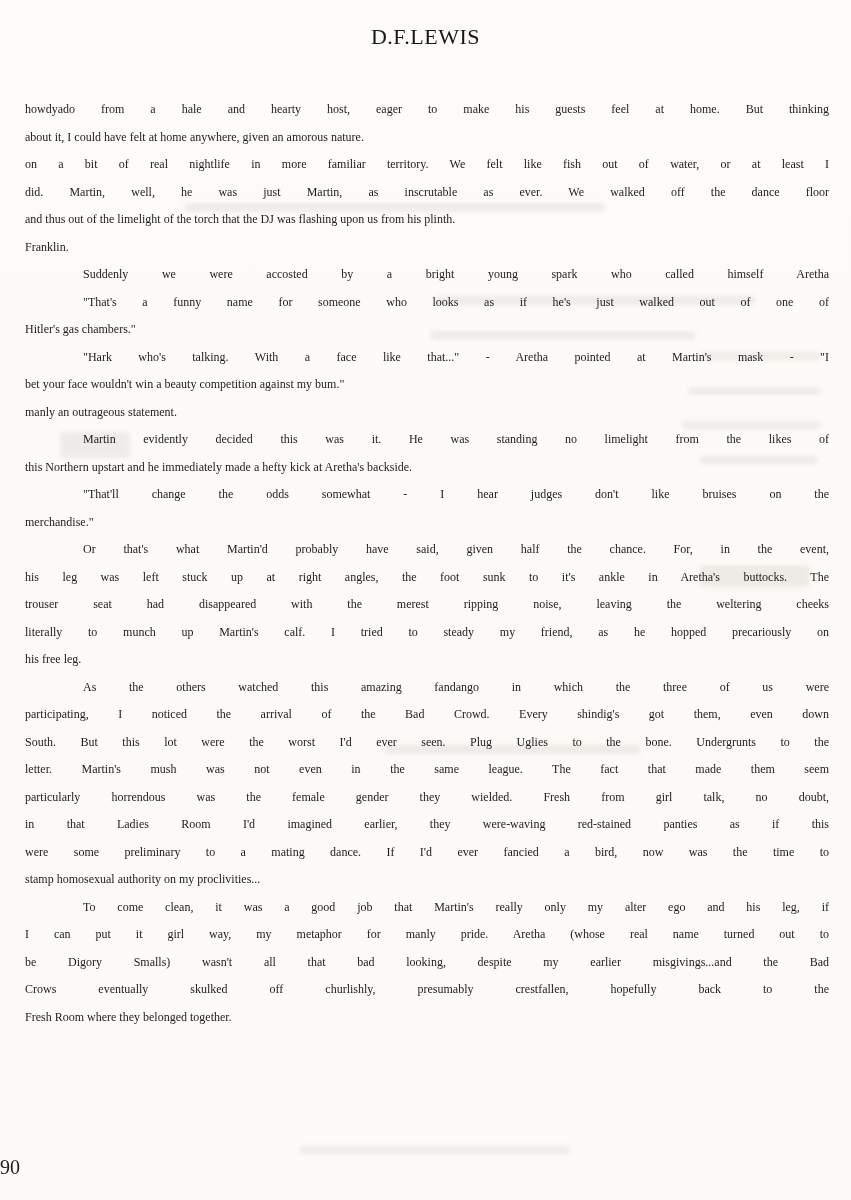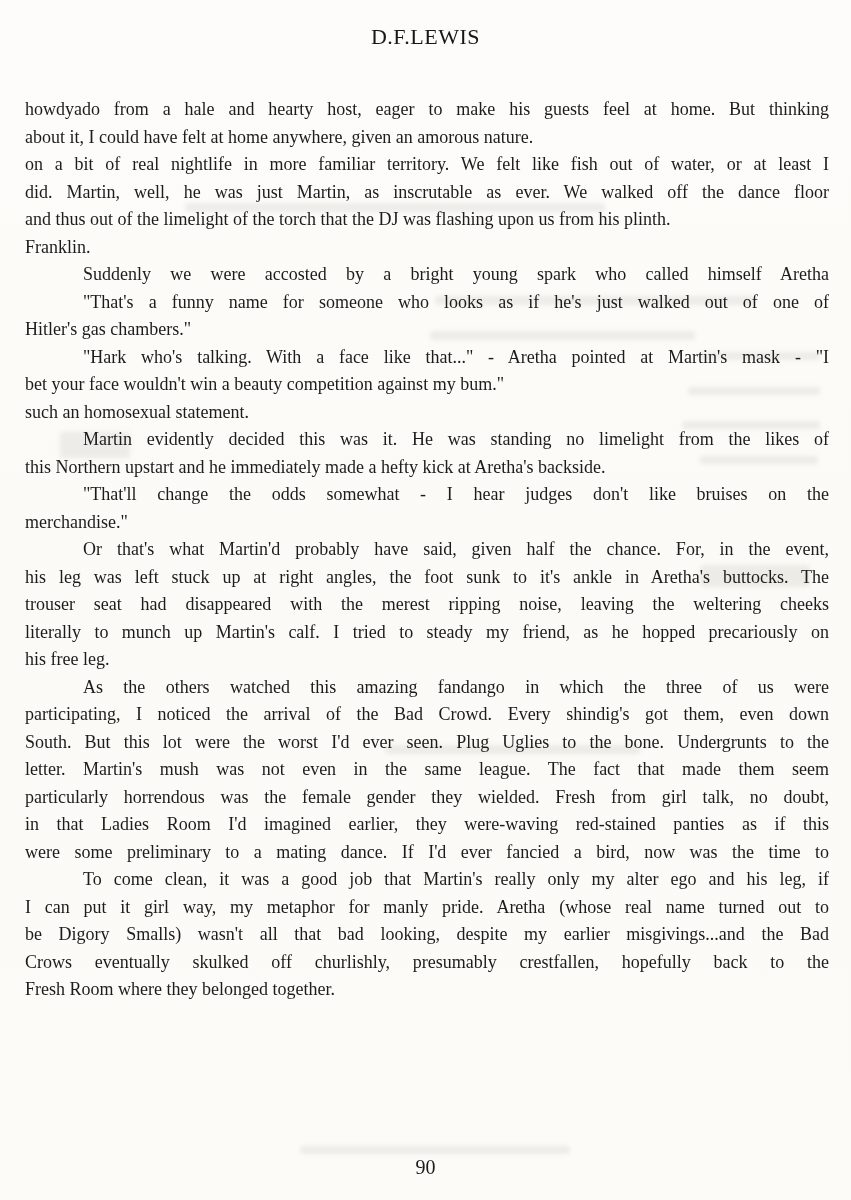--- a/index.html
+++ b/index.html
@@ -20,34 +20,34 @@
     top: 24px; left: 0; width: 100%;
     text-align: center;
     font-size: 22px;
     letter-spacing: 0.5px;
     color: #171717;
   }
   .story {
     position: absolute;
     left: 25px; top: 96px;
     width: 804px;
-    font-size: 18px;
+    font-size: 12px;
     line-height: 27.5px;
     color: #1c1c1c;
   }
   .line {
     text-align: justify;
     text-align-last: justify;
   }
   .line.last { text-align-last: left; }
   .line.indent { text-indent: 58px; }
   .page-number {
     position: absolute;
     top: 1156px; left: 0; width: 100%;
-    text-align: center;
+    text-align: left;
     font-size: 20px;
     color: #1c1c1c;
   }
   
   .smudge {
     position: absolute;
     background: rgba(168, 163, 150, 0.16);
     filter: blur(2.2px);
     border-radius: 3px;
     pointer-events: none;
@@ -77,37 +77,38 @@
       <div class="line last">about it, I could have felt at home anywhere, given an amorous nature.</div>
       <div class="line">on a bit of real nightlife in more familiar territory. We felt like fish out of water, or at least I</div>
       <div class="line">did. Martin, well, he was just Martin, as inscrutable as ever. We walked off the dance floor</div>
       <div class="line last">and thus out of the limelight of the torch that the DJ was flashing upon us from his plinth.</div>
       <div class="line last">Franklin.</div>
       <div class="line indent">Suddenly we were accosted by a bright young spark who called himself Aretha</div>
       <div class="line indent">"That's a funny name for someone who looks as if he's just walked out of one of</div>
       <div class="line last">Hitler's gas chambers."</div>
       <div class="line indent">"Hark who's talking. With a face like that..." - Aretha pointed at Martin's mask - "I</div>
       <div class="line last">bet your face wouldn't win a beauty competition against my bum."</div>
-      <div class="line last">such an homosexual statement.</div>
+      <div class="line last">manly an outrageous statement.</div>
       <div class="line indent">Martin evidently decided this was it. He was standing no limelight from the likes of</div>
       <div class="line last">this Northern upstart and he immediately made a hefty kick at Aretha's backside.</div>
       <div class="line indent">"That'll change the odds somewhat - I hear judges don't like bruises on the</div>
       <div class="line last">merchandise."</div>
       <div class="line indent">Or that's what Martin'd probably have said, given half the chance. For, in the event,</div>
       <div class="line">his leg was left stuck up at right angles, the foot sunk to it's ankle in Aretha's buttocks. The</div>
       <div class="line">trouser seat had disappeared with the merest ripping noise, leaving the weltering cheeks</div>
       <div class="line">literally to munch up Martin's calf. I tried to steady my friend, as he hopped precariously on</div>
       <div class="line last">his free leg.</div>
       <div class="line indent">As the others watched this amazing fandango in which the three of us were</div>
       <div class="line">participating, I noticed the arrival of the Bad Crowd. Every shindig's got them, even down</div>
       <div class="line">South. But this lot were the worst I'd ever seen. Plug Uglies to the bone. Undergrunts to the</div>
       <div class="line">letter. Martin's mush was not even in the same league. The fact that made them seem</div>
       <div class="line">particularly horrendous was the female gender they wielded. Fresh from girl talk, no doubt,</div>
       <div class="line">in that Ladies Room I'd imagined earlier, they were-waving red-stained panties as if this</div>
       <div class="line">were some preliminary to a mating dance. If I'd ever fancied a bird, now was the time to</div>
+      <div class="line last">stamp homosexual authority on my proclivities...</div>
       <div class="line indent">To come clean, it was a good job that Martin's really only my alter ego and his leg, if</div>
       <div class="line">I can put it girl way, my metaphor for manly pride. Aretha (whose real name turned out to</div>
       <div class="line">be Digory Smalls) wasn't all that bad looking, despite my earlier misgivings...and the Bad</div>
       <div class="line">Crows eventually skulked off churlishly, presumably crestfallen, hopefully back to the</div>
       <div class="line last">Fresh Room where they belonged together.</div>
     </main>
 
   <div class="page-number">90</div>
 
 </div>

